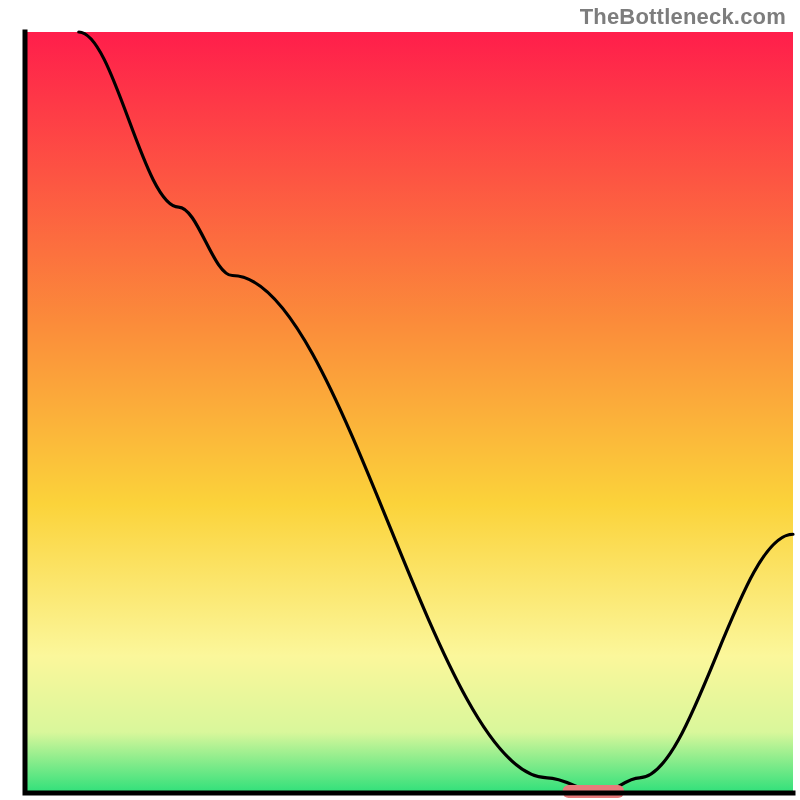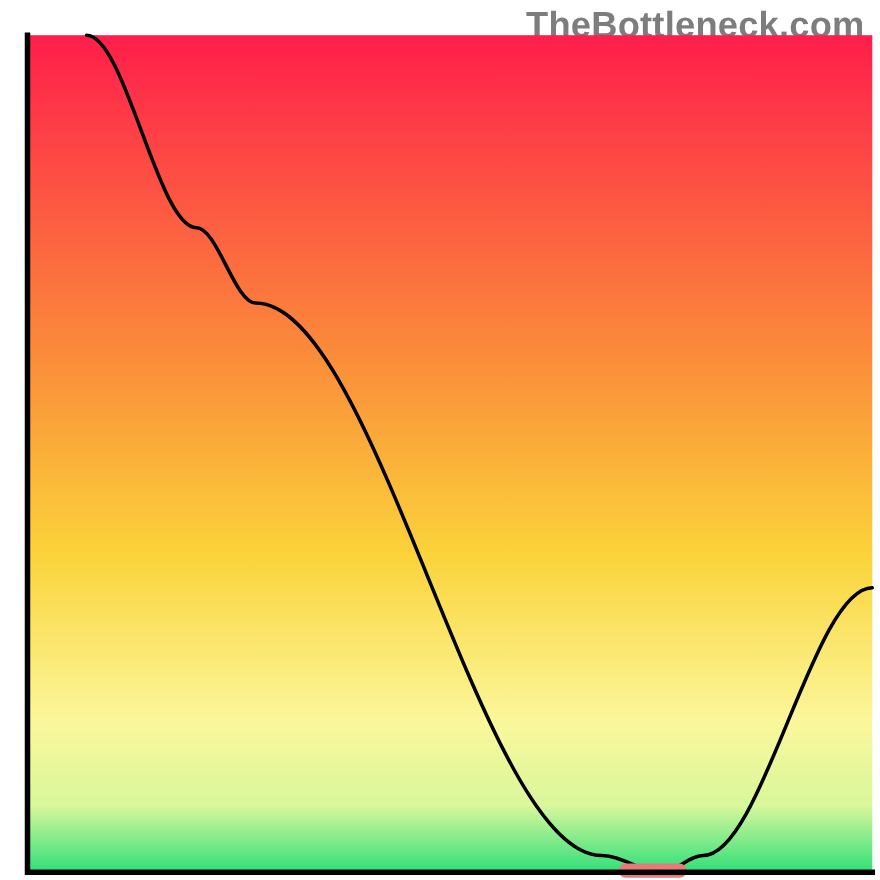--- a/index.html
+++ b/index.html
@@ -13,21 +13,21 @@
   }
   .chart-container {
     position: relative;
     width: 800px;
     height: 800px;
   }
   .watermark {
     position: absolute;
     top: 4px;
     right: 14px;
-    font-size: 33px;
+    font-size: 22px;
     font-weight: 600;
     color: #7d7d7d;
     letter-spacing: 0.2px;
   }
   svg.plot {
     position: absolute;
     left: 0;
     top: 0;
   }
 </style>

